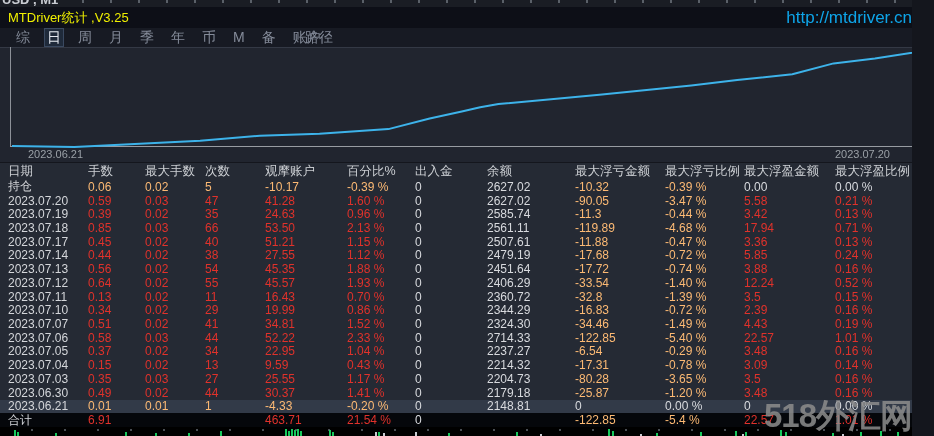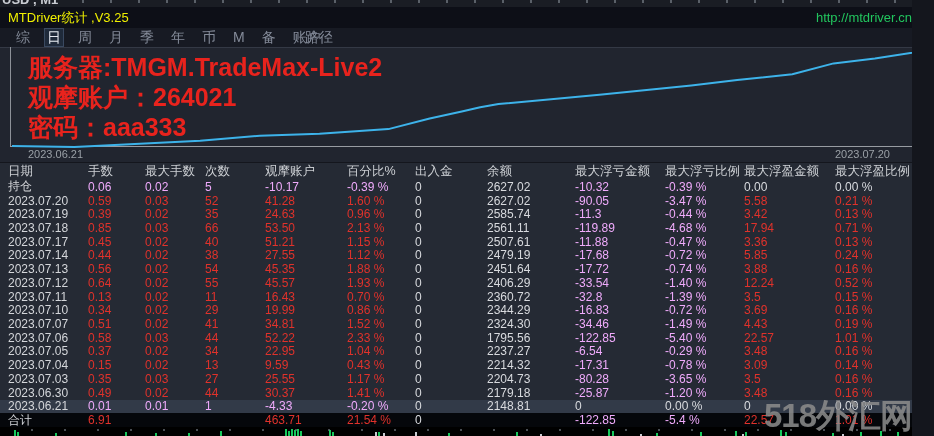--- a/index.html
+++ b/index.html
@@ -10,21 +10,21 @@
   
   #bg-top { position:absolute; left:0; top:0; width:934px; height:7px; background:#1a1d24; overflow:hidden; }
   #bg-top .ruler { position:absolute; left:0; top:0; width:100%; height:3px;
       background:repeating-linear-gradient(90deg, transparent 0 26px, #5a6068 26px 28px); }
   #bg-top .partial { position:absolute; left:2px; top:-8px; font-size:13px; font-weight:bold; color:#c9ccd2; }
 
   
   #titlebar { position:absolute; left:0; top:7px; width:922px; height:21px; background:#0d0f17;
               display:flex; align-items:center; justify-content:space-between; padding:0 10px 0 8px; }
   #titlebar .title { color:#f0f000; font-size:13px; }
-  #titlebar .url { color:#22c55e; font-size:13px; }
+  #titlebar .url { color:#0ea5e9; font-size:17px; }
 
   #menubar { position:absolute; left:0; top:28px; width:922px; height:19px; background:#171a23;
              display:flex; align-items:center; font-size:14px; color:#848b99; }
   #menubar .mitems { display:flex; align-items:center; gap:13px; padding-left:14px; }
   .menu-item { cursor:default; padding:0 2px; line-height:17px; }
   .menu-item.selected { background:#1f2a3a; box-shadow:0 0 0 1px #3a4960; color:#e4e8ef; }
   #menu-path { position:absolute; left:303px; top:1px; }
 
   
   #chart { position:absolute; left:0; top:47px; width:922px; height:115px; background:#21252f;
@@ -36,21 +36,21 @@
   #date-left  { left:28px;  top:148px; }
   #date-right { right:22px; top:148px; }
 
   
   #table { position:absolute; left:0; top:163px; width:922px; height:264px; background:#252a34; }
   .trow { display:grid; grid-template-columns:80px 57px 60px 60px 82px 68px 72px 88px 90px 79px 91px 1fr;
           padding-left:8px; height:13.72px; align-items:center; font-size:12px; white-space:nowrap; }
   #thead { height:17px; color:#cdd0d4; }
   #thead span { font-size:12.5px; }
   .trow span { overflow:hidden; }
-  .c-w { color:#d8dade; } .c-r { color:#e0322b; } .c-g { color:#f0abfc; }
+  .c-w { color:#d8dade; } .c-r { color:#e0322b; } .c-g { color:#fdba74; }
   .c-d { color:#d4d6da; } .c-n { color:transparent; }
   .row-selected { background:#323a48; }
   .row-total { background:#05070b; }
 
   
   #bg-bottom { position:absolute; left:0; top:427px; width:934px; height:9px; background:#000; overflow:hidden; }
   #bg-bottom .ruler { position:absolute; left:0; top:2px; width:100%; height:2px;
       background:repeating-linear-gradient(90deg, transparent 0 31px, #4a4f55 31px 33px); }
   .vtick { position:absolute; bottom:0; width:2px; }
   .vtick.g { background:#17c85c; } .vtick.w { background:#c8ccd2; }
@@ -96,25 +96,20 @@
       </div>
     <span id="menu-path" class="menu-item">路径</span>
   </div>
 
   <div id="chart"></div>
   <svg id="chart-svg" viewBox="0 0 934 116">
     <line x1="10.5" y1="1" x2="10.5" y2="100.5" stroke="#8d9198" stroke-width="1"></line>
     <line x1="10" y1="100.5" x2="918" y2="100.5" stroke="#989ca2" stroke-width="1"></line>
     <polyline id="eq-line" fill="none" stroke-width="2" stroke-linejoin="round" points="12.0,100.1 74.4,101.0 200.2,94.8 259.9,89.7 319.5,87.7 388.4,83.1 429.7,72.5 461.8,65.4 480.2,61.3 498.5,58.0 599.5,48.8 691.3,39.6 737.2,34.0 792.3,28.2 833.6,17.4 874.9,12.4 930.0,4.0" stroke="#3db3ea"></polyline>
   </svg>
-  <div id="overlay">
-    <div>服务器:TMGM.TradeMax-Live2</div>
-    <div>观摩账户：264021</div>
-    <div>密码：aaa333</div>
-  </div>
   <span id="date-left" class="axis-date">2023.06.21</span>
   <span id="date-right" class="axis-date">2023.07.20</span>
 
   <div id="table">
     <div id="thead" class="trow">
         <span>日期</span>
         <span>手数</span>
         <span>最大手数</span>
         <span>次数</span>
         <span>观摩账户</span>
@@ -138,21 +133,21 @@
           <span class="c-w">2627.02</span>
           <span class="c-g">-10.32</span>
           <span class="c-g">-0.39 %</span>
           <span class="c-w">0.00</span>
           <span class="c-w">0.00 %</span>
         </div>
         <div class="trow">
           <span class="c-d">2023.07.20</span>
           <span class="c-r">0.59</span>
           <span class="c-r">0.03</span>
-          <span class="c-r">52</span>
+          <span class="c-r">47</span>
           <span class="c-r">41.28</span>
           <span class="c-r">1.60 %</span>
           <span class="c-w">0</span>
           <span class="c-w">2627.02</span>
           <span class="c-g">-90.05</span>
           <span class="c-g">-3.47 %</span>
           <span class="c-r">5.58</span>
           <span class="c-r">0.21 %</span>
         </div>
         <div class="trow">
@@ -257,21 +252,21 @@
           <span class="c-d">2023.07.10</span>
           <span class="c-r">0.34</span>
           <span class="c-r">0.02</span>
           <span class="c-r">29</span>
           <span class="c-r">19.99</span>
           <span class="c-r">0.86 %</span>
           <span class="c-w">0</span>
           <span class="c-w">2344.29</span>
           <span class="c-g">-16.83</span>
           <span class="c-g">-0.72 %</span>
-          <span class="c-r">3.69</span>
+          <span class="c-r">2.39</span>
           <span class="c-r">0.16 %</span>
         </div>
         <div class="trow">
           <span class="c-d">2023.07.07</span>
           <span class="c-r">0.51</span>
           <span class="c-r">0.02</span>
           <span class="c-r">41</span>
           <span class="c-r">34.81</span>
           <span class="c-r">1.52 %</span>
           <span class="c-w">0</span>
@@ -282,21 +277,21 @@
           <span class="c-r">0.19 %</span>
         </div>
         <div class="trow">
           <span class="c-d">2023.07.06</span>
           <span class="c-r">0.58</span>
           <span class="c-r">0.03</span>
           <span class="c-r">44</span>
           <span class="c-r">52.22</span>
           <span class="c-r">2.33 %</span>
           <span class="c-w">0</span>
-          <span class="c-w">1795.56</span>
+          <span class="c-w">2714.33</span>
           <span class="c-g">-122.85</span>
           <span class="c-g">-5.40 %</span>
           <span class="c-r">22.57</span>
           <span class="c-r">1.01 %</span>
         </div>
         <div class="trow">
           <span class="c-d">2023.07.05</span>
           <span class="c-r">0.37</span>
           <span class="c-r">0.02</span>
           <span class="c-r">34</span>

